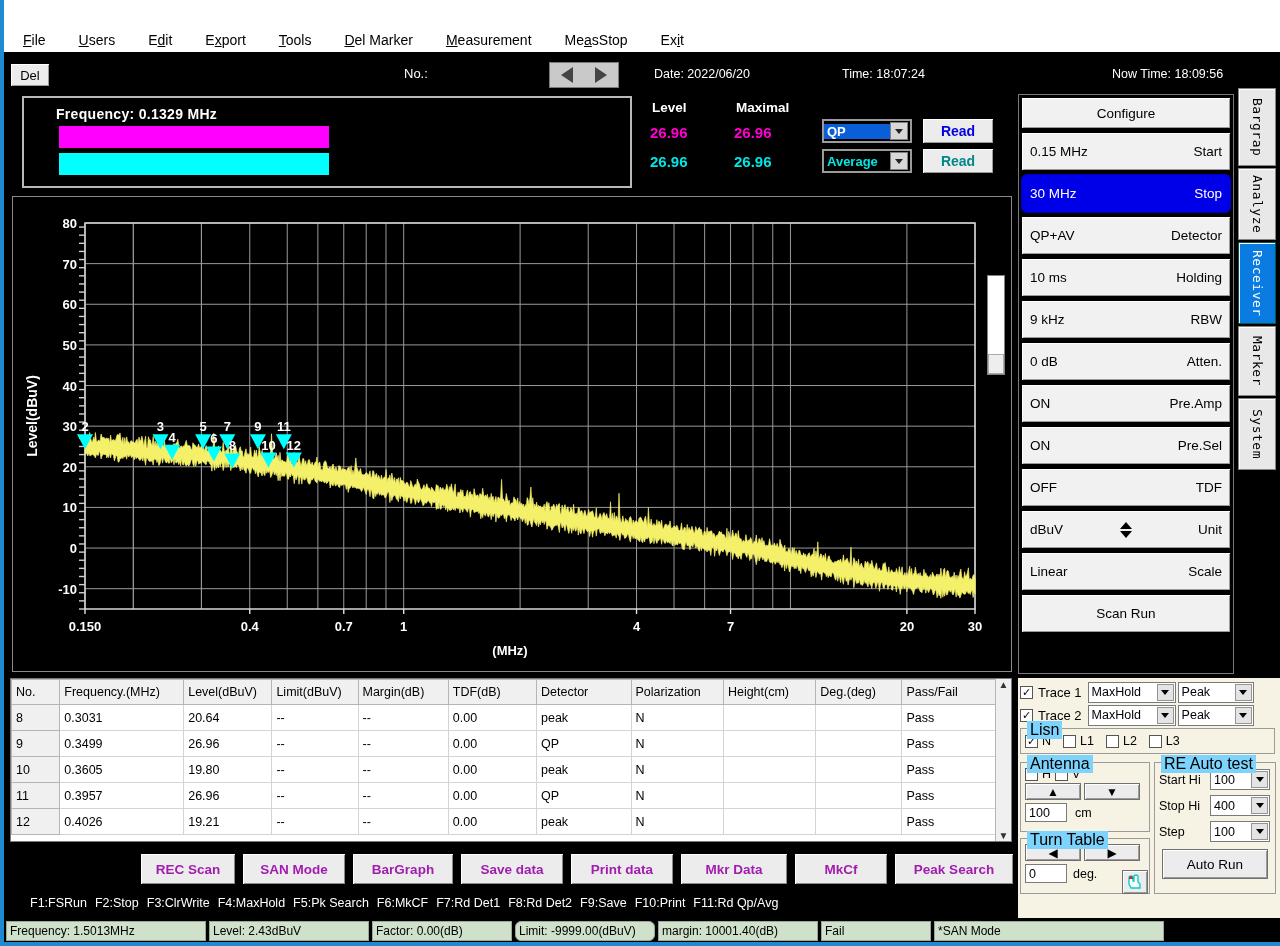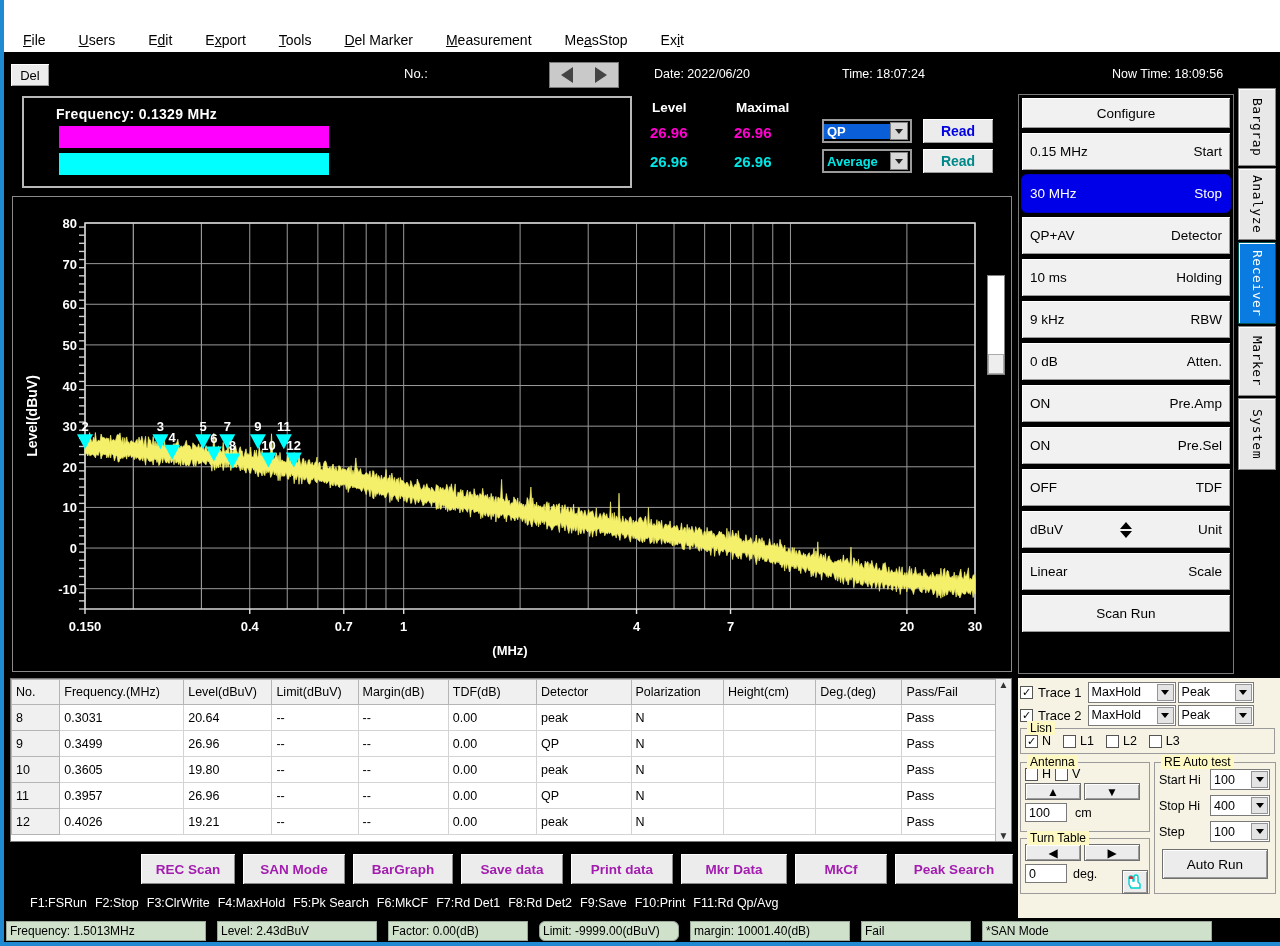--- a/index.html
+++ b/index.html
@@ -181,21 +181,21 @@
   }
   .combo .cv { flex:1; padding-left:3px; white-space:nowrap; overflow:hidden;}
   .combo .cb {
     width:17px; height:17px; margin-right:1px; background:#e4e4e4; border:1px solid #949494;
     display:flex; align-items:center; justify-content:center;
   }
   .cb i { width:0;height:0;border-left:4px solid transparent;border-right:4px solid transparent;border-top:5px solid #000;}
 
   .grp { position:absolute; border:1px solid #9b9b9b; }
   .grp > .cap {
-    position:absolute; top:-8px; left:6px; background:#fef9c3; padding:0 3px; font-size:12px; color:#000;
+    position:absolute; top:-8px; left:6px; background:#7dd3fc; padding:0 3px; font-size:16px; color:#000;
   }
   .smbtn {
     background:#ececec; border:1px solid #707070;
     box-shadow: inset 1px 1px 0 #fff, inset -1px -1px 0 #9a9a9a;
     display:flex; align-items:center; justify-content:center; color:#000;
   }
   .txtin { background:#fff; border:1px solid #7a7a7a; font-size:12.5px; color:#000; padding-left:3px; display:flex; align-items:center;}
 
   
   .btnbar { position:absolute; left:0; top:850px; width:1010px; height:38px; background:#000; }
@@ -742,21 +742,21 @@
         <span>F6:MkCF</span>
         <span>F7:Rd Det1</span>
         <span>F8:Rd Det2</span>
         <span>F9:Save</span>
         <span>F10:Print</span>
         <span>F11:Rd Qp/Avg</span>
       </div>
   </div>
 
   <div class="statusbar">
-    <div id="status-host" style="display:flex;gap:11px;width:100%">
+    <div id="status-host" style="display:flex;gap:3px;width:100%">
         <div class="stcell" style="width: 200px;">Frequency: 1.5013MHz</div>
         <div class="stcell" style="width: 160px;">Level: 2.43dBuV</div>
         <div class="stcell" style="width: 140px;">Factor: 0.00(dB)</div>
         <div class="stcell" style="width: 140px; border-radius: 6px;">Limit: -9999.00(dBuV)</div>
         <div class="stcell" style="width: 160px;">margin: 10001.40(dB)</div>
         <div class="stcell" style="width: 110px;">Fail</div>
         <div class="stcell" style="width: 230px;">*SAN Mode</div>
       </div>
   </div>
 

